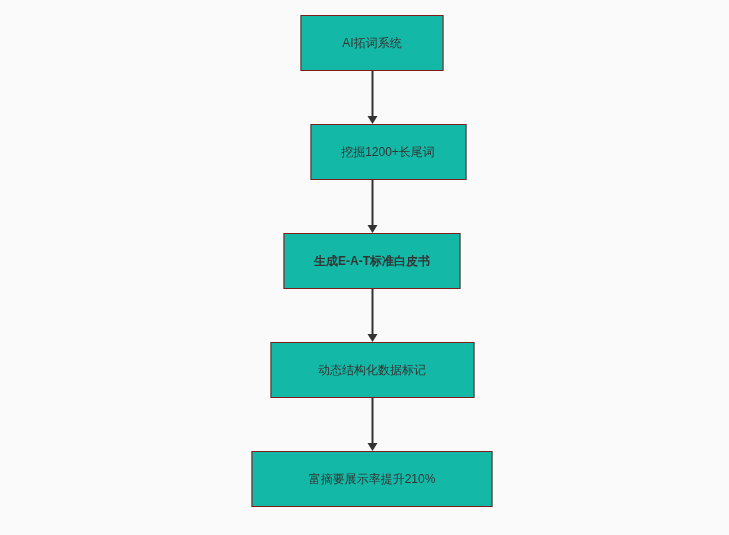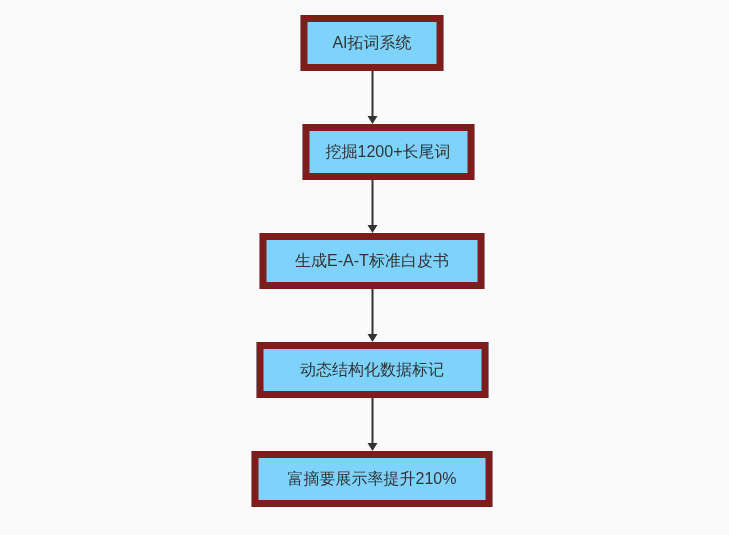--- a/index.html
+++ b/index.html
@@ -22,31 +22,31 @@
     display: flex;
     flex-direction: column;
     align-items: center;
   }
   .node {
     box-sizing: border-box;
     height: 56px;
     display: flex;
     align-items: center;
     justify-content: center;
-    background: #7dd3fc;
-    border: 7px solid #7f1d1d;
+    background: #14b8a6;
+    border: 1px solid #7f1d1d;
     color: #333333;
-    font-size: 16px;
+    font-size: 12px;
     line-height: 1;
     white-space: nowrap;
   }
   .n1 { width: 143px; }
-  .n2 { width: 172px; margin-left: 32px; }
-  .n3 { width: 225px; }
-  .n4 { width: 232px; }
+  .n2 { width: 156px; margin-left: 32px; }
+  .n3 { width: 177px; font-weight: bold; }
+  .n4 { width: 204px; }
   .n5 { width: 241px; }
   .arrow {
     position: relative;
     width: 12px;
     height: 53px;
     flex: 0 0 auto;
   }
   .arrow-line {
     position: absolute;
     left: 50%;

